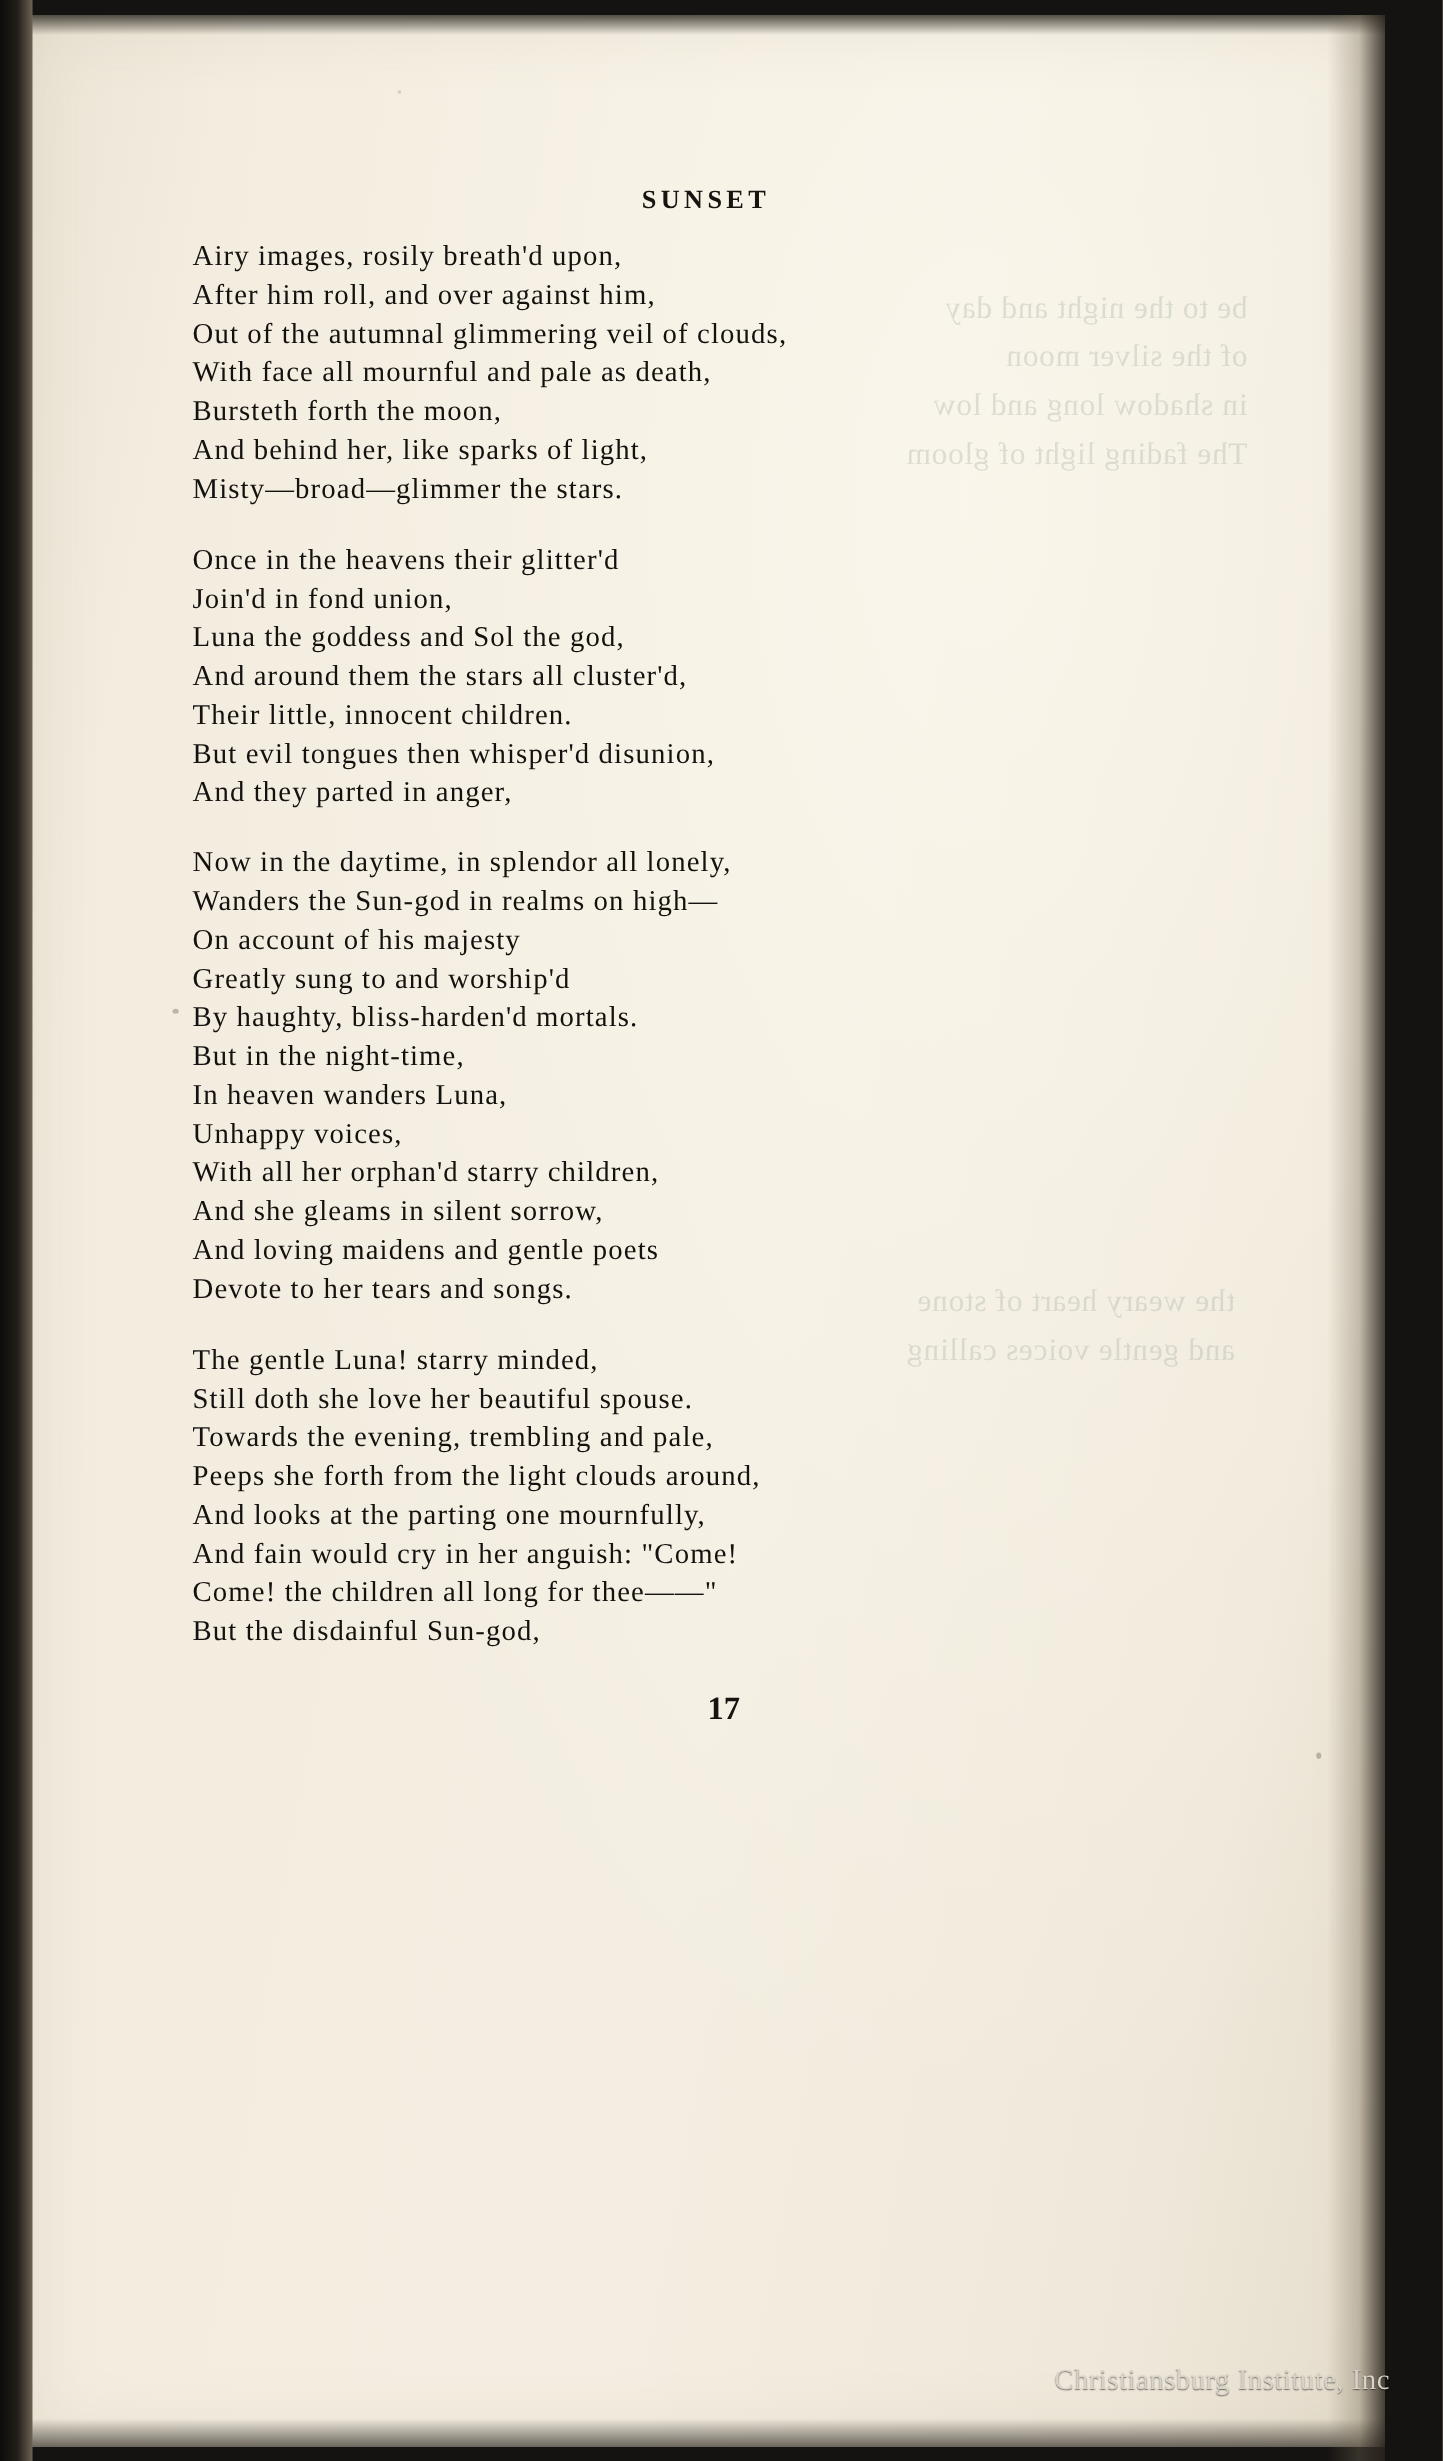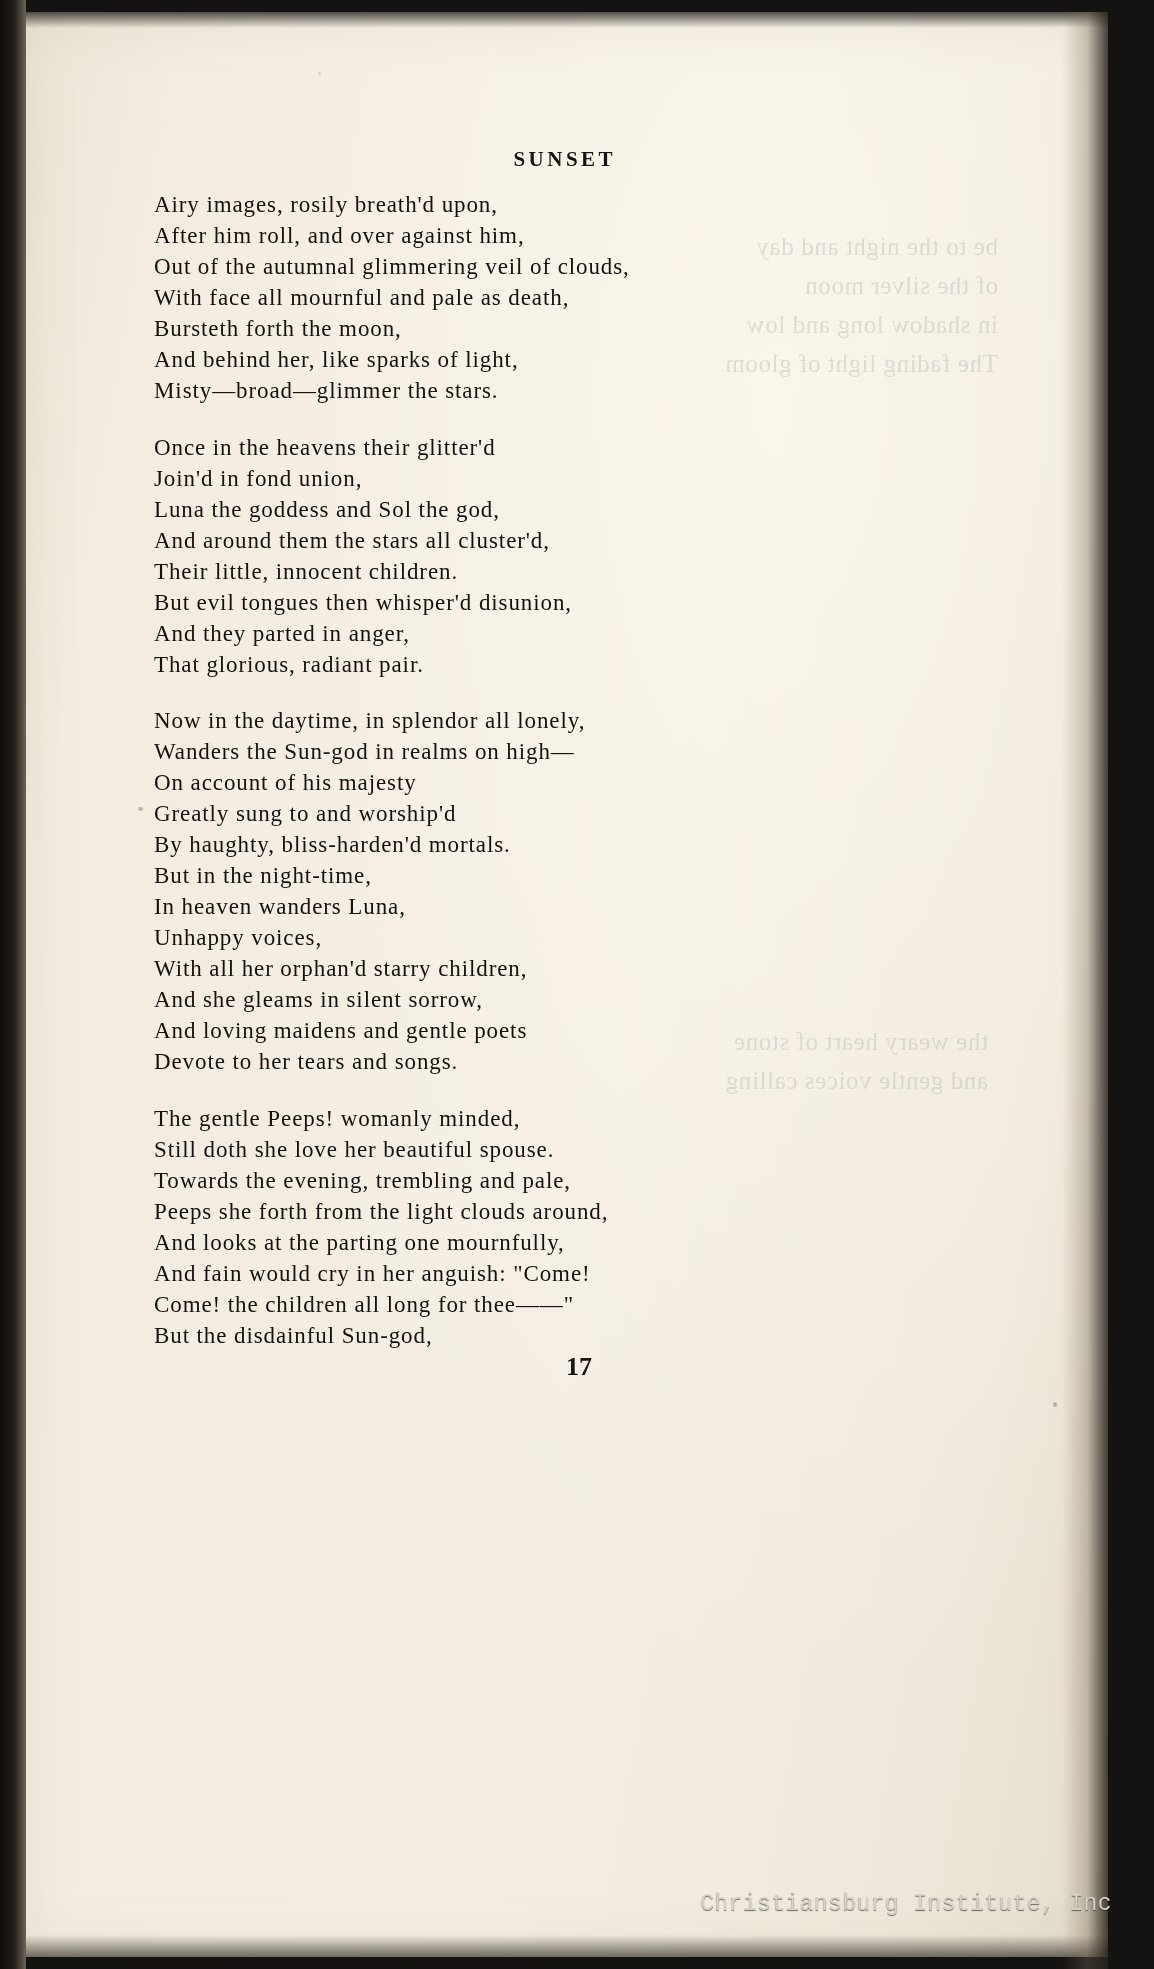--- a/index.html
+++ b/index.html
@@ -146,21 +146,21 @@
     font-size: 26px;
     font-weight: 700;
     color: #161310;
   }
 
   .watermark {
     position: absolute;
     right: 42px;
     bottom: 52px;
     color: #d8d3c9;
-    font-family: Liberation Mono, monospace;
+    font-family: Liberation Serif, serif;
     font-size: 23px;
     letter-spacing: 0.4px;
     text-shadow: 0 1px 1px rgba(0,0,0,0.55);
   }
 
   
   .speck {
     position: absolute;
     background: rgba(90,80,60,0.35);
     border-radius: 50%;
@@ -202,40 +202,39 @@
       </div>
 
       <div class="stanza">
         <span class="line">Once in the heavens their glitter'd</span>
         <span class="line">Join'd in fond union,</span>
         <span class="line">Luna the goddess and Sol the god,</span>
         <span class="line">And around them the stars all cluster'd,</span>
         <span class="line">Their little, innocent children.</span>
         <span class="line">But evil tongues then whisper'd disunion,</span>
         <span class="line">And they parted in anger,</span>
-        <span class="line">That glorious, radiant pair.</span>
       </div>
 
       <div class="stanza">
         <span class="line">Now in the daytime, in splendor all lonely,</span>
         <span class="line">Wanders the Sun-god in realms on high—</span>
         <span class="line">On account of his majesty</span>
         <span class="line">Greatly sung to and worship'd</span>
         <span class="line">By haughty, bliss-harden'd mortals.</span>
         <span class="line">But in the night-time,</span>
         <span class="line">In heaven wanders Luna,</span>
         <span class="line">Unhappy voices,</span>
         <span class="line">With all her orphan'd starry children,</span>
         <span class="line">And she gleams in silent sorrow,</span>
         <span class="line">And loving maidens and gentle poets</span>
         <span class="line">Devote to her tears and songs.</span>
       </div>
 
       <div class="stanza">
-        <span class="line">The gentle Peeps! womanly minded,</span>
+        <span class="line">The gentle Luna! starry minded,</span>
         <span class="line">Still doth she love her beautiful spouse.</span>
         <span class="line">Towards the evening, trembling and pale,</span>
         <span class="line">Peeps she forth from the light clouds around,</span>
         <span class="line">And looks at the parting one mournfully,</span>
         <span class="line">And fain would cry in her anguish: "Come!</span>
         <span class="line">Come! the children all long for thee——"</span>
         <span class="line">But the disdainful Sun-god,</span>
       </div>
 
     </div>

